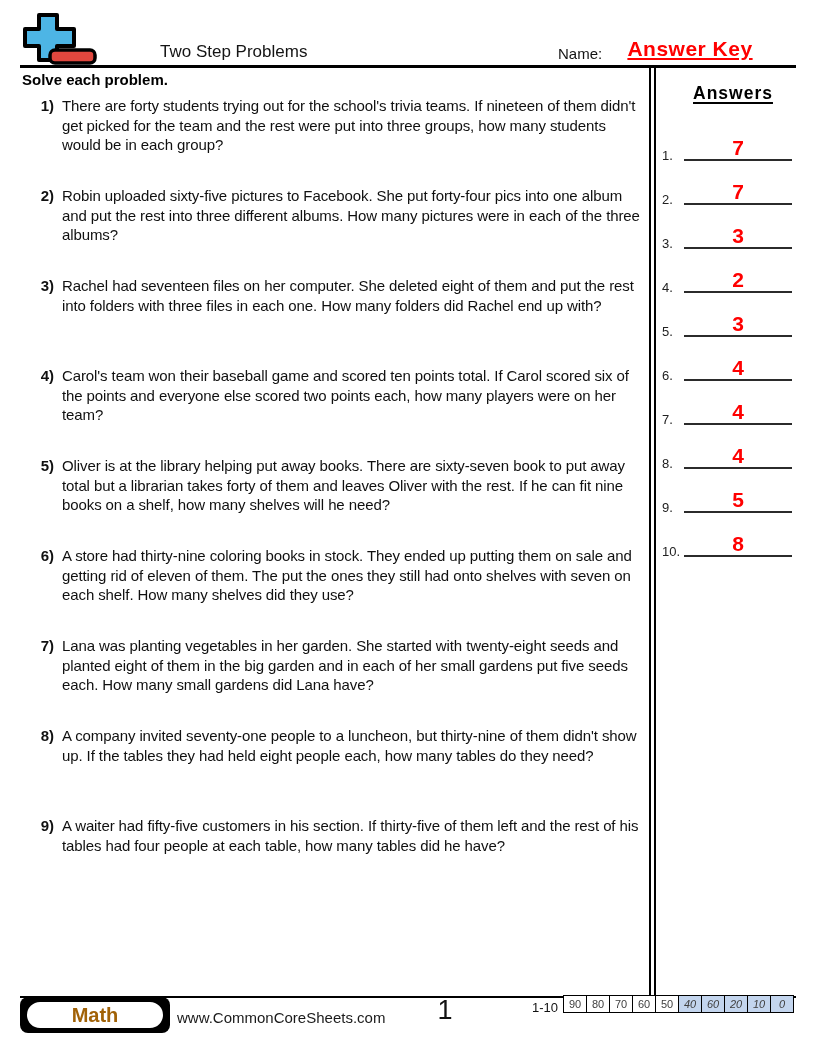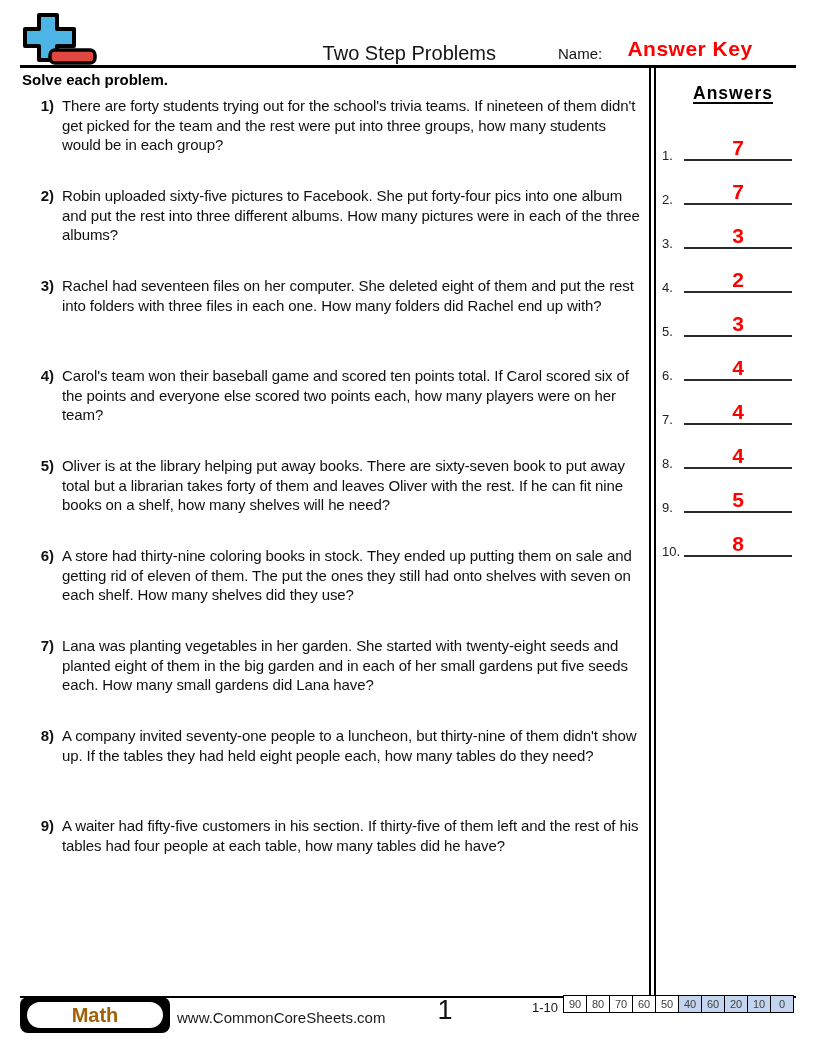--- a/index.html
+++ b/index.html
@@ -4,24 +4,24 @@
 <style>
   html,body { margin:0; padding:0; background:#e8e8e8; }
   .page {
     position:relative; width:816px; height:1056px; margin:0 auto;
     background:#ffffff; overflow:hidden;
     font-family:"Liberation Sans","DejaVu Sans",sans-serif; color:#111;
   }
   
   .logo { position:absolute; left:22px; top:12px; }
   .ws-title { position:absolute; left:160px; top:42px; width:336px;
-    text-align:right; font-size:20px; color:#141414; }
+    text-align:left; font-size:17px; color:#141414; }
   .name-label { position:absolute; left:558px; top:45px; font-size:15px; color:#141414; }
   .name-value { position:absolute; left:622px; top:37px; width:136px; text-align:center;
-    font-size:21px; font-weight:bold; letter-spacing:0.5px; }
+    font-size:21px; font-weight:bold; letter-spacing:0.5px;text-decoration:underline; }
   .header-rule { position:absolute; left:20px; top:65px; width:776px; height:3px; background:#000; }
   .instructions { position:absolute; left:22px; top:71px; font-size:15px; font-weight:bold; color:#000; }
 
   
   .problems { position:absolute; left:24px; top:96px; width:624px; }
   .problem { display:flex; min-height:60px; margin-bottom:30px; }
   .pnum { width:30px; flex:0 0 30px; text-align:right; padding-right:8px;
     font-size:15px; font-weight:bold; line-height:19.5px; }
   .ptext { flex:1; font-size:15px; line-height:19.5px; letter-spacing:-0.1px; color:#101010; }
 
@@ -50,21 +50,21 @@
     display:flex; align-items:center; justify-content:center;
     font-size:20px; font-weight:bold; color:#a16207; }
   .website { position:absolute; left:177px; top:1009px; font-size:15px; color:#1a1a1a; }
   .page-num { position:absolute; left:430px; top:995px; width:30px; text-align:center;
     font-size:27px; color:#111; }
   .score-label { position:absolute; left:512px; top:1000px; width:46px; text-align:right;
     font-size:13px; color:#111; }
   .score-table { position:absolute; left:563px; top:995px; border-collapse:collapse; }
   .score-table td { width:20px; height:16px; border:1.5px solid #000; text-align:center;
     font-size:11px; padding:0 1px; background:#fff; color:#404040; }
-  .score-table td.blue { background:#c3d5ee; }
+  .score-table td.blue { background:#c3d5ee;font-style:italic; }
 </style>
 </head>
 <body>
 
 <div class="page">
 
   <div class="logo">
     <svg width="76" height="54" viewBox="0 0 76 54">
       <path d="M17 3 h18 v14 h17 v17 h-17 v14 h-18 v-14 H3 V17 h14 Z" fill="#4db5e5" stroke="#000" stroke-width="4" stroke-linejoin="round"></path>
       <rect x="28" y="38" width="45" height="13" rx="5" fill="#e0473e" stroke="#000" stroke-width="3.5"></rect>

